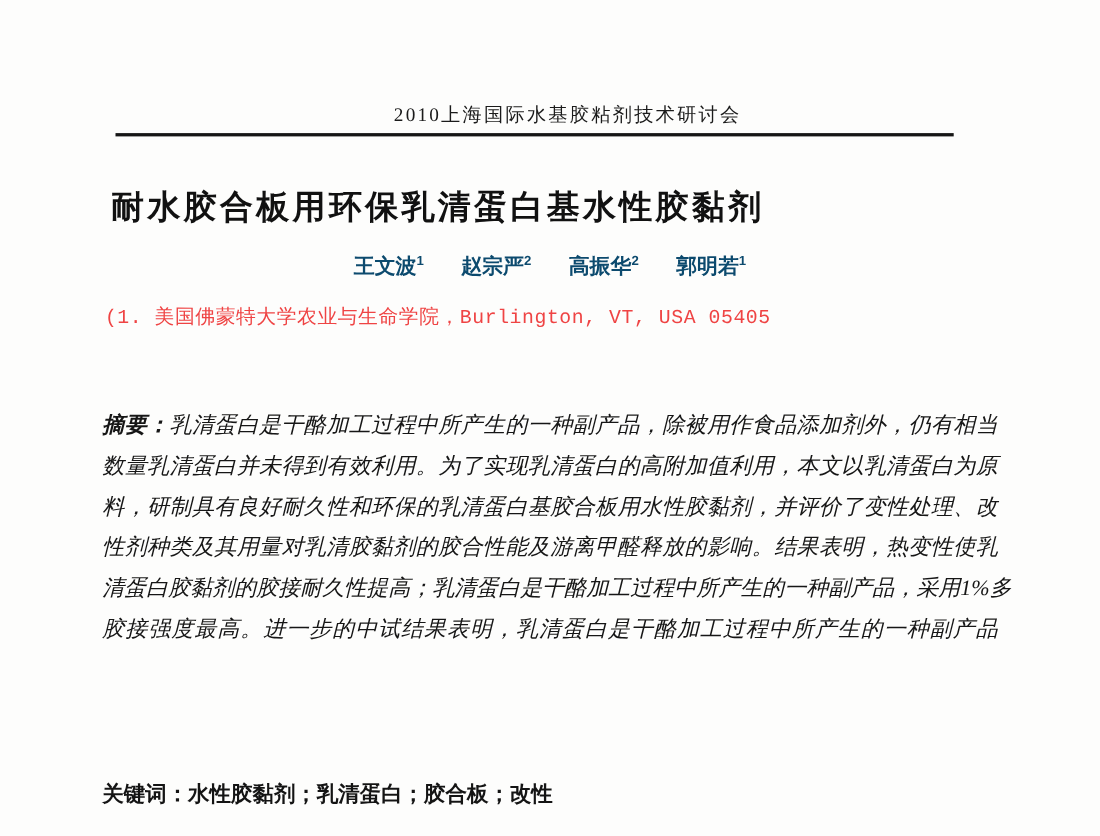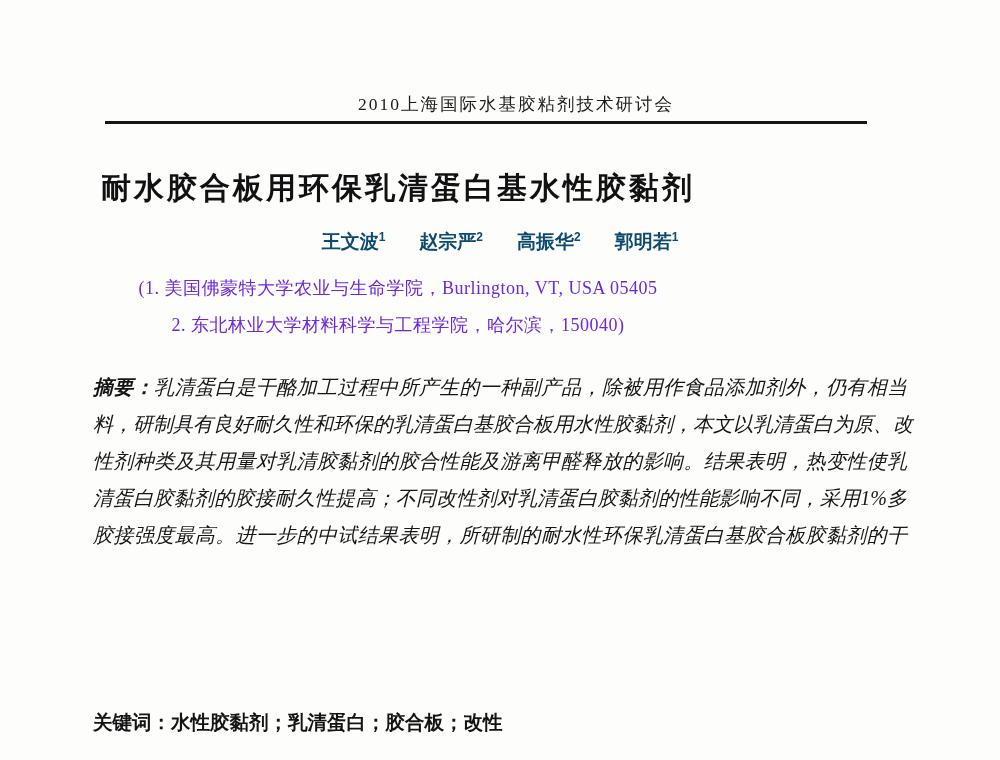--- a/index.html
+++ b/index.html
@@ -67,21 +67,22 @@
     vertical-align: super;
     line-height: 0;
   }
   .affil {
     position: absolute;
     left: 0;
     width: 796px;
     text-align: center;
     font-size: 18px;
     letter-spacing: 0.5px;
-    color: #6d28d9;
+    color: #ef4444;
+    font-family: Liberation Mono, monospace;
   }
   .affil-1 { top: 276px; }
   .affil-2 { top: 313px; }
   .abstract-body {
     position: absolute;
     top: 369px;
     left: 93px;
     width: 814px;
     font-size: 20px;
     line-height: 37px;
@@ -120,27 +121,27 @@
   <div class="conf-title">2010上海国际水基胶粘剂技术研讨会</div>
 
   <div class="header-rule"></div>
 
   <h1 class="paper-title">耐水胶合板用环保乳清蛋白基水性胶黏剂</h1>
 
   <div class="authors-line"><span class="author">王文波<sup>1</sup></span><span class="author">赵宗严<sup>2</sup></span><span class="author">高振华<sup>2</sup></span><span class="author">郭明若<sup>1</sup></span></div>
 
   <div class="affil affil-1">(1. 美国佛蒙特大学农业与生命学院，Burlington, VT, USA 05405</div>
 
-  <div class="affil affil-2">2. 东北林业大学材料科学与工程学院，哈尔滨，150040)</div>
 
   <div class="abstract-body">
       <div class="abs-line"><span class="abs-label">摘要：</span>乳清蛋白是干酪加工过程中所产生的一种副产品，除被用作食品添加剂外，仍有相当</div>
-      <div class="abs-line">料，研制具有良好耐久性和环保的乳清蛋白基胶合板用水性胶黏剂，本文以乳清蛋白为原、改</div>
+      <div class="abs-line">数量乳清蛋白并未得到有效利用。为了实现乳清蛋白的高附加值利用，本文以乳清蛋白为原</div>
+      <div class="abs-line">料，研制具有良好耐久性和环保的乳清蛋白基胶合板用水性胶黏剂，并评价了变性处理、改</div>
       <div class="abs-line">性剂种类及其用量对乳清胶黏剂的胶合性能及游离甲醛释放的影响。结果表明，热变性使乳</div>
-      <div class="abs-line">清蛋白胶黏剂的胶接耐久性提高；不同改性剂对乳清蛋白胶黏剂的性能影响不同，采用1%多</div>
-      <div class="abs-line">胶接强度最高。进一步的中试结果表明，所研制的耐水性环保乳清蛋白基胶合板胶黏剂的干</div>
+      <div class="abs-line">清蛋白胶黏剂的胶接耐久性提高；乳清蛋白是干酪加工过程中所产生的一种副产品，采用1%多</div>
+      <div class="abs-line">胶接强度最高。进一步的中试结果表明，乳清蛋白是干酪加工过程中所产生的一种副产品</div>
     </div>
 
   <div class="keywords-line">
     <span class="kw-label">关键词：</span><span>水性胶黏剂；乳清蛋白；胶合板；改性</span>
   </div>
 
 </div>
 
 </body></html>

